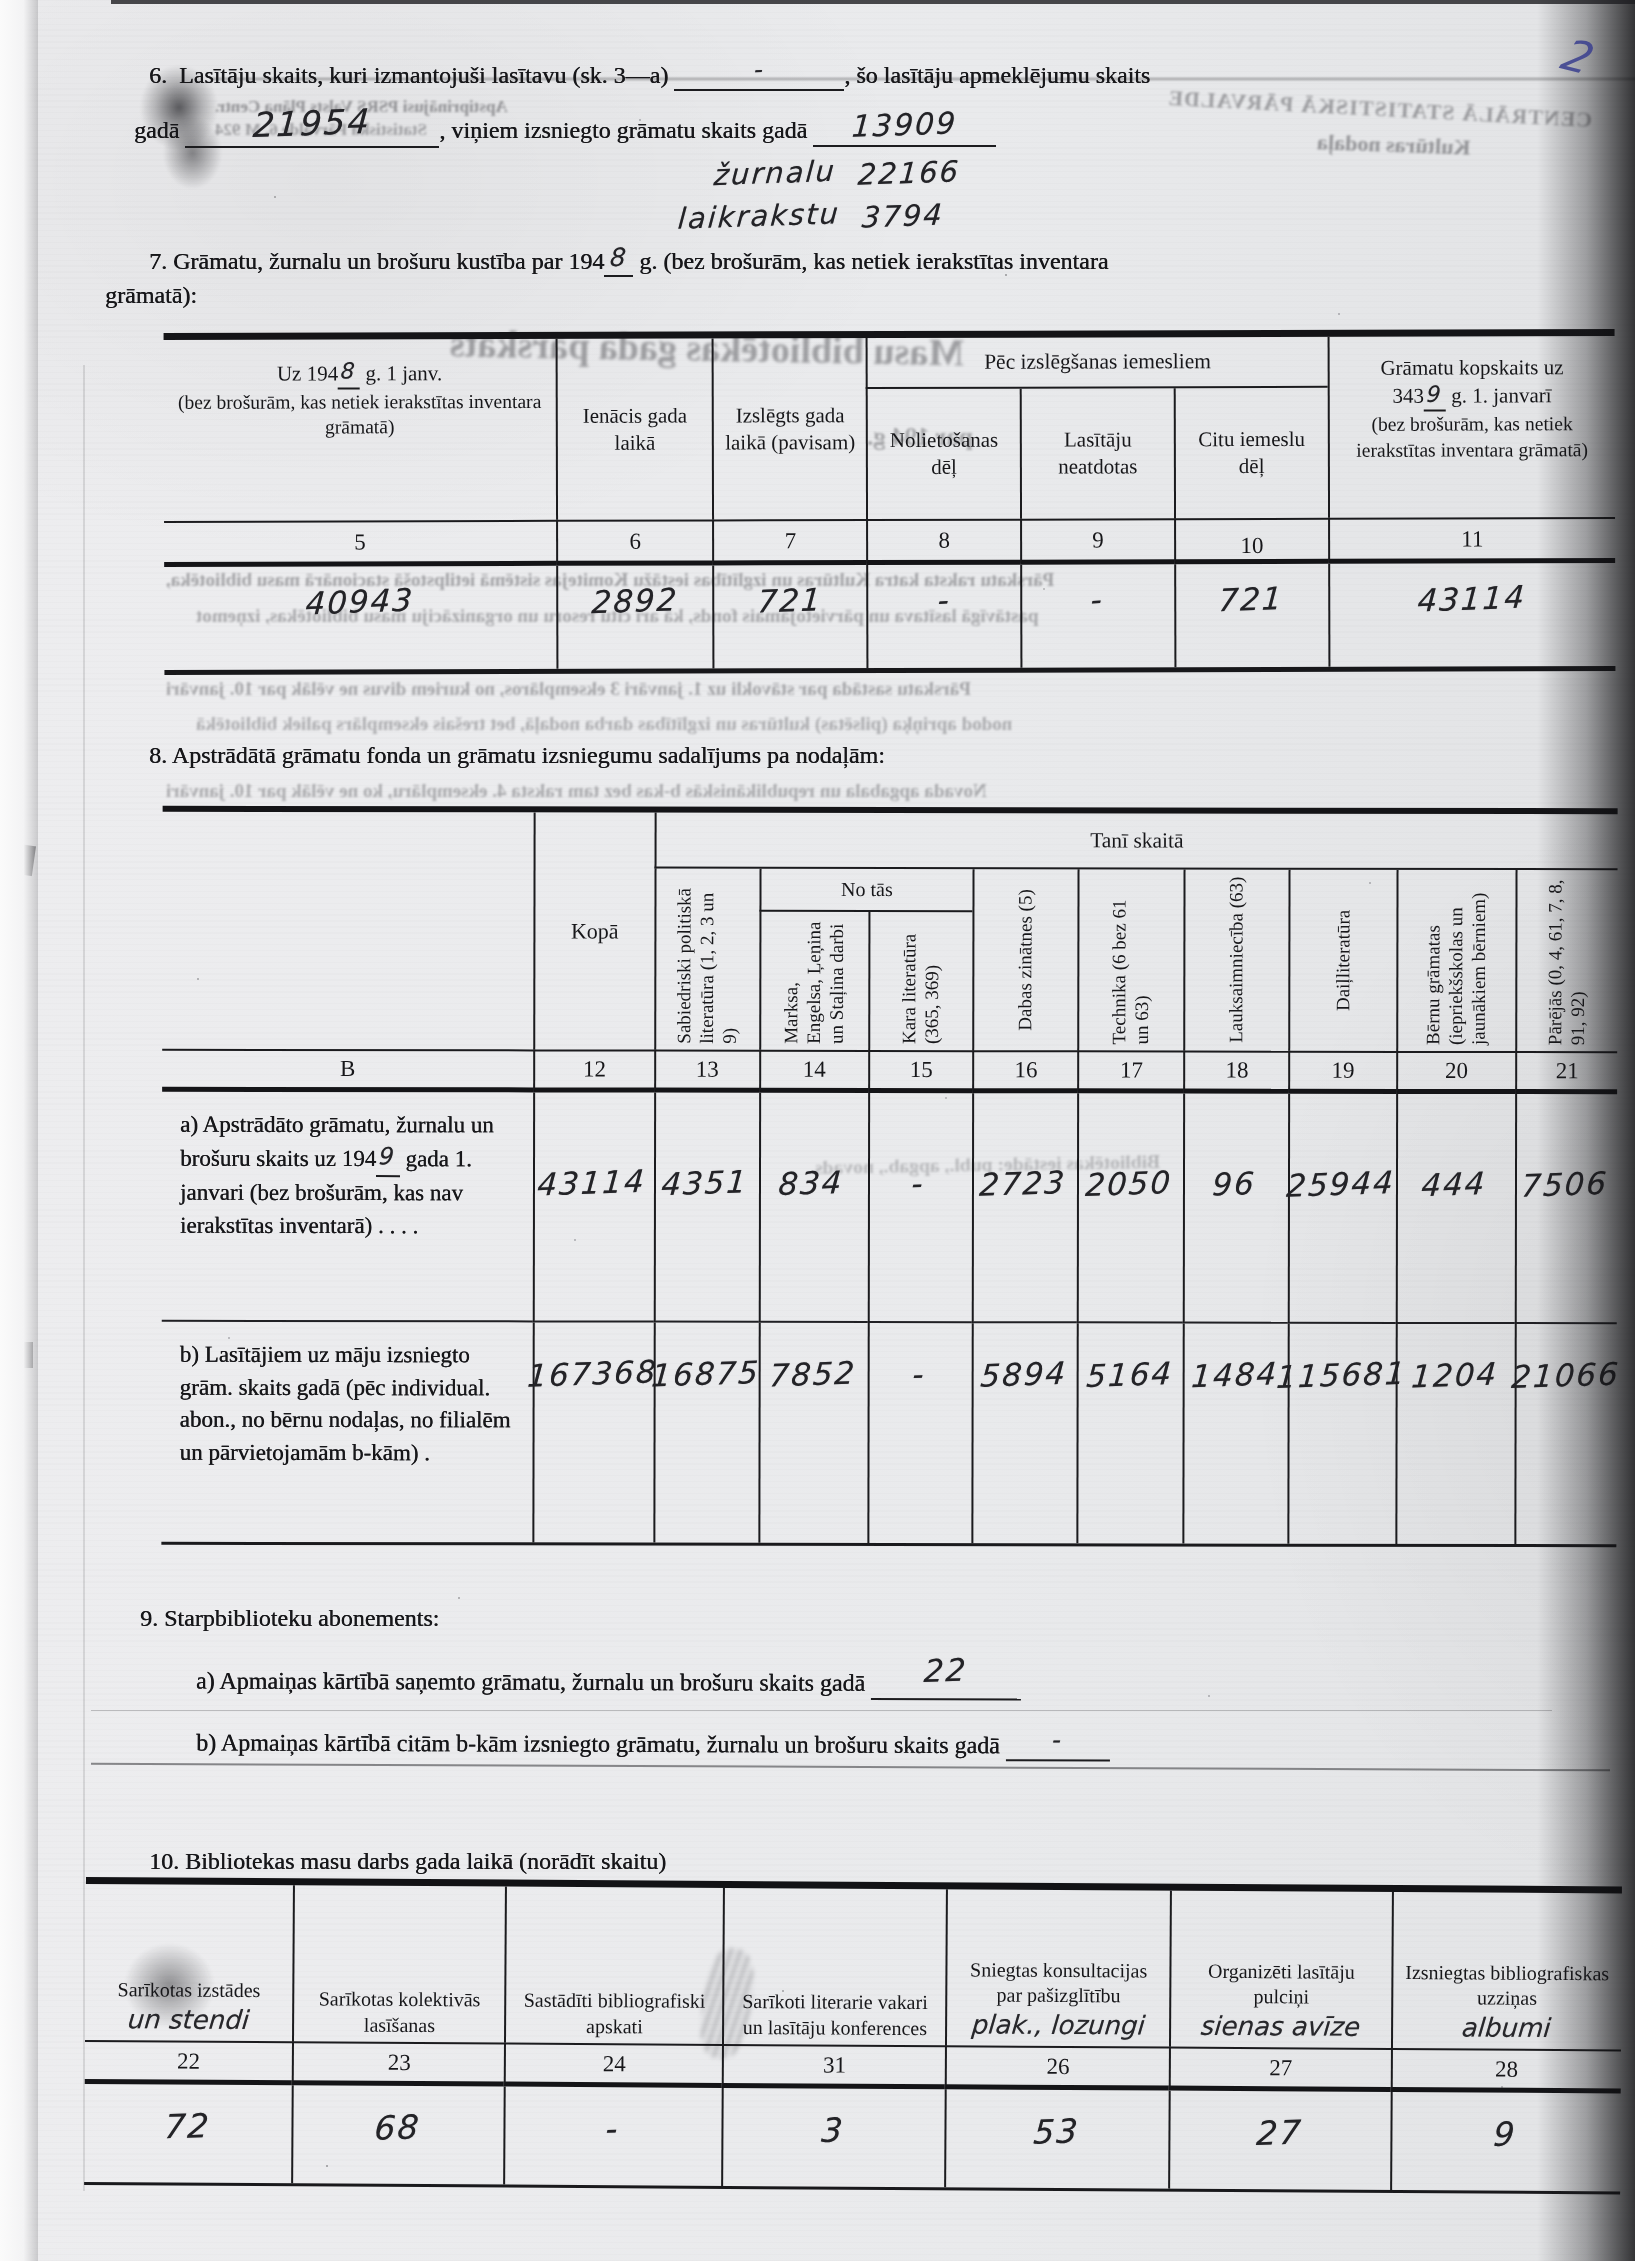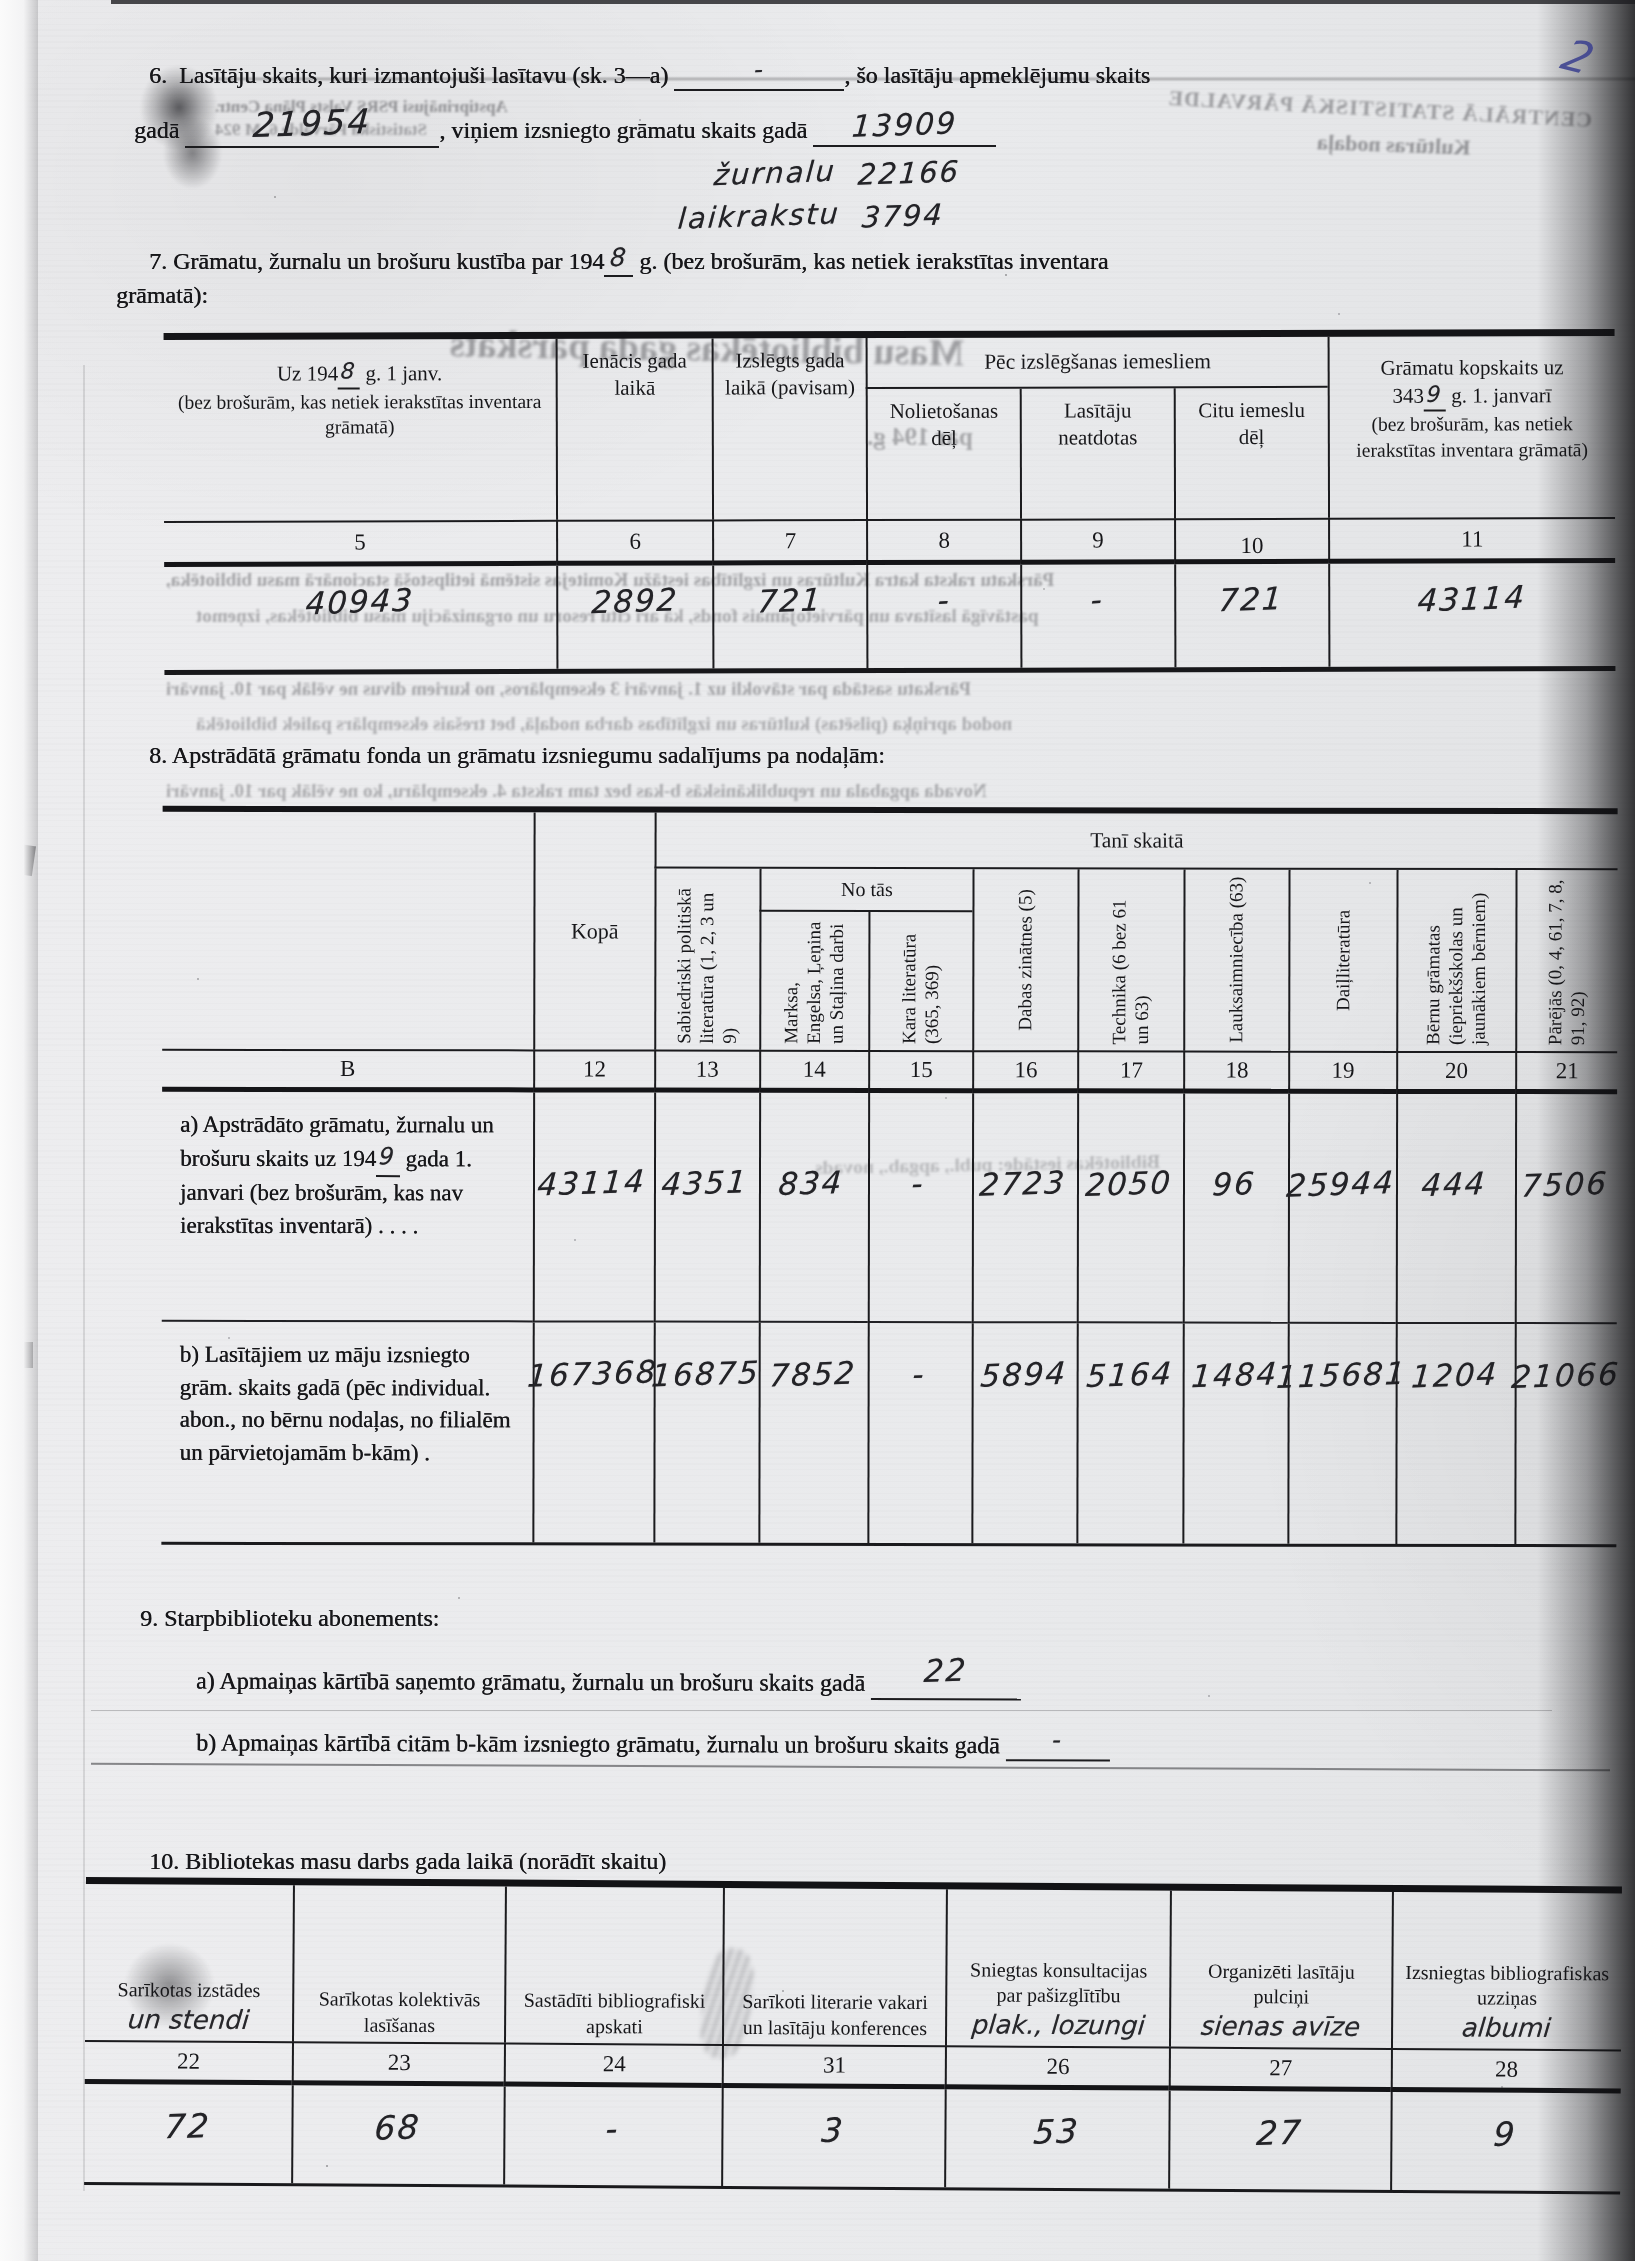--- a/index.html
+++ b/index.html
@@ -43,21 +43,21 @@
   .tick{position:absolute;background:#26262a;filter:blur(0.7px);}
   .faintline{position:absolute;background:#222226;}
   
   .line6{position:absolute;font-size:24px;white-space:nowrap;}
   
   .grid{position:absolute;display:grid;}
   .c{border-left:2px solid #1b1b1e;position:relative;box-sizing:border-box;}
   .first{border-left:none;}
   .hcell{display:flex;flex-direction:column;align-items:center;text-align:center;
       font-size:21px;line-height:1.28;padding:9px 7.8px;box-sizing:border-box;}
-  .vcen{justify-content:flex-start;}
+  .vcen{justify-content:center;}
   .numcell{display:flex;align-items:center;justify-content:center;font-size:23px;}
   .datacell{display:flex;justify-content:center;align-items:flex-start;}
   .vt{writing-mode:vertical-rl;transform:rotate(180deg);font-size:19px;line-height:1.2;text-align:left;}
   .vtcell{display:flex;align-items:center;justify-content:center;padding:6.5px 2.6px;box-sizing:border-box;}
   #t7{left:164px;top:331px;width:1451px;border-top:7.2px solid #141417;border-bottom:5.9px solid #17171a;
       grid-template-columns:27% 10.8% 10.6% 10.6% 10.6% 10.6% 19.8%;
       grid-template-rows:51px 130px 46px 103px;transform:rotate(-.15deg);}
   #t7 .numcell{border-top:2.6px solid #1b1b1e;border-bottom:5.2px solid #141417;}
   #t8{left:162px;top:807px;width:1455px;border-top:6.5px solid #141417;border-bottom:3.9px solid #1a1a1d;
       grid-template-columns:25.5% 8.3% 7.2% 7.5% 7.2% 7.2% 7.3% 7.2% 7.4% 8.2% 7%;
@@ -130,21 +130,21 @@
     <span class="hwv" style="font-size:29px;">22166</span>
   </div>
   <div class="abs" style="left:678px;top:199px;font-size:29px;">
     <span class="hwv" style="font-size:29px;">laikrakstu</span>&nbsp;&nbsp;
     <span class="hwv" style="font-size:29px;">3794</span>
   </div>
 
   <div class="line6 print" style="left:149px;top:246px;">
     <span>7.  Grāmatu, žurnalu un brošuru kustība par 194</span><span class="blank" style="width:29px;"><span class="hwv hwsmall" style="top:-2.6px;position:relative;">8</span></span>&nbsp;<span>g. (bez brošurām, kas netiek ierakstītas inventara</span>
   </div>
-  <div class="line6 print" style="left:116px;top:282px;">
+  <div class="line6 print" style="left:105px;top:282px;">
     <span>grāmatā):</span>
   </div>
 
   <div id="t7" class="grid">
     <div class="c first hcell" style="grid-area:1/1/3/2;justify-content:flex-start;padding-top:19.6px;">
       <div><span>Uz 194</span><span class="blank" style="width:22px;"><span class="hwv" style="font-size:22px;position:relative;top:-1.3px;">8</span></span> <span>g. 1 janv.</span></div>
       <div class="headnote">(bez brošurām, kas netiek ierakstītas inventara grāmatā)</div>
     </div>
     <div class="c hcell vcen" style="grid-area:1/2/3/3;">
         <span>Ienācis gada laikā</span>

